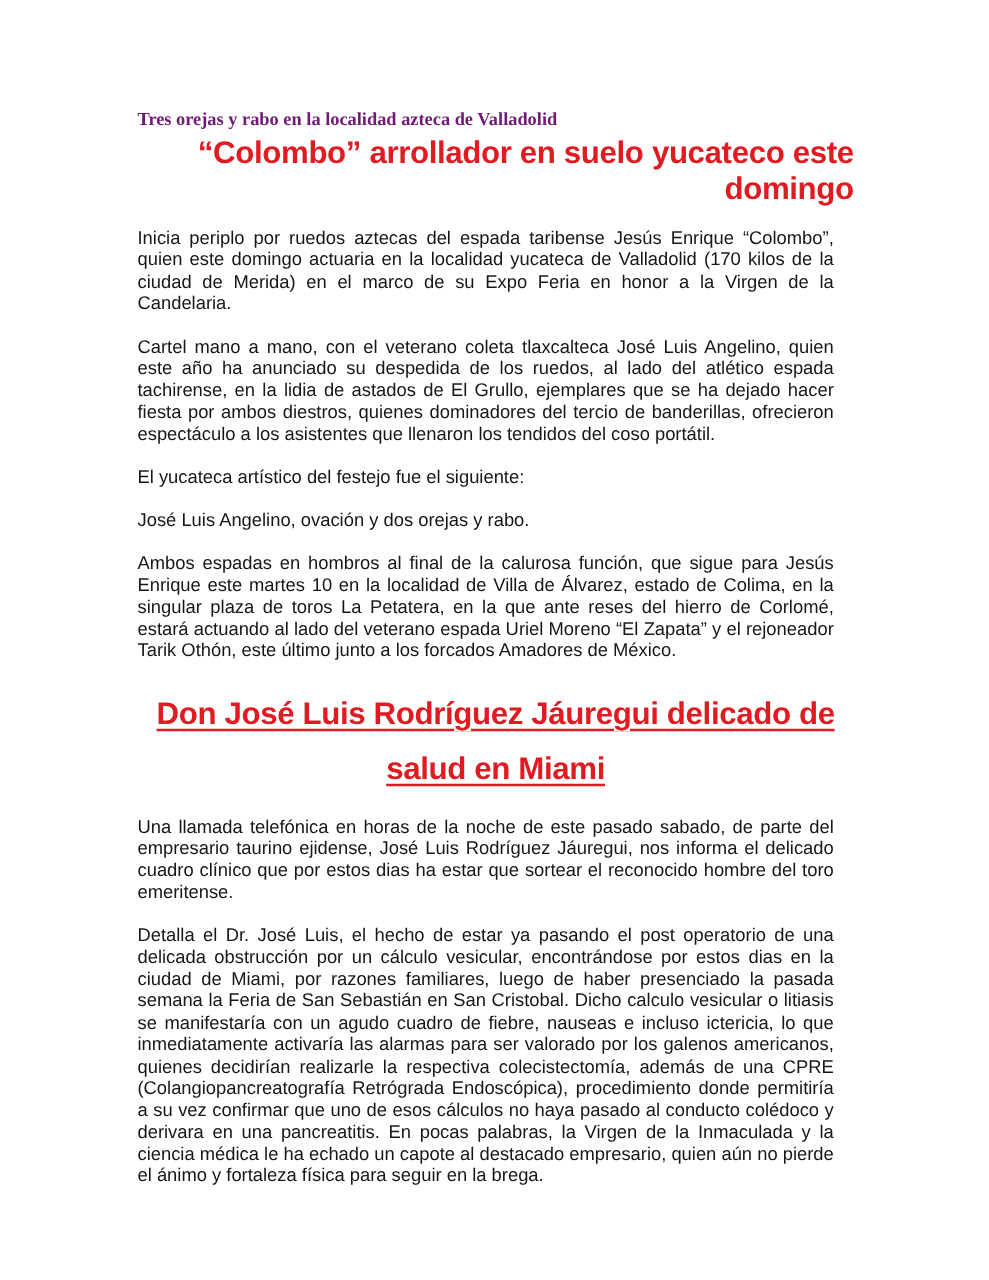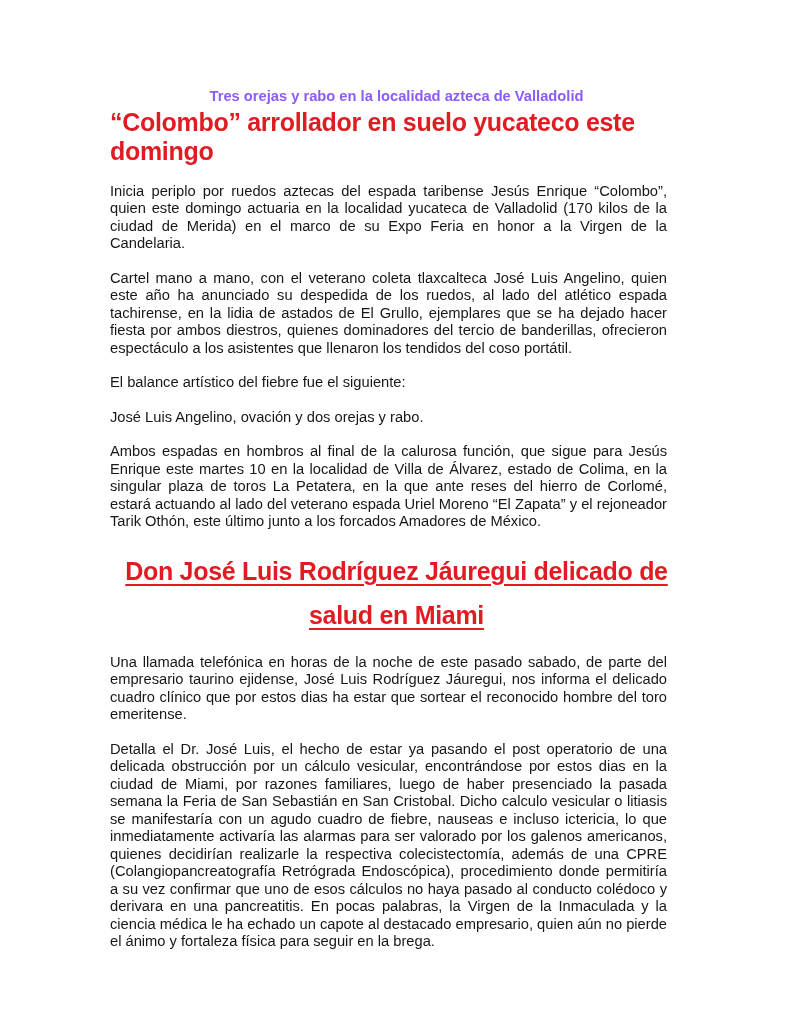--- a/index.html
+++ b/index.html
@@ -14,29 +14,30 @@
     margin: 0 auto;
     background: #ffffff;
     box-sizing: border-box;
     padding: 88px 108px 40px 110px;
     font-family: "Liberation Sans", "DejaVu Sans", sans-serif;
     color: #171717;
     overflow: hidden;
   }
   .kicker {
     margin: 0 0 2px 0;
-    text-align: center;
+    text-align: left;
     font-size: 14.7px;
     font-weight: bold;
     line-height: 17.5px;
-    color: #8b5cf6;
+    color: #701a75;
+    font-family: Liberation Serif, serif;
   }
   .headline-1 {
     margin: 2px 0 0 0;
-    text-align: left;
+    text-align: right;
     font-size: 25px;
     font-weight: bold;
     letter-spacing: -0.3px;
     line-height: 29px;
     color: #e11b22;
   }
   .headline-2 {
     margin: 18px auto 10px auto;
     max-width: 545px;
     text-align: center;
@@ -78,21 +79,21 @@
 
   <p class="kicker">Tres orejas y rabo en la localidad azteca de Valladolid</p>
 
   <h1 class="headline-1">“Colombo” arrollador en suelo yucateco este domingo</h1>
 
 
   <p class="para">Inicia periplo por ruedos aztecas del espada taribense Jesús Enrique “Colombo”, quien este domingo actuaria en la localidad yucateca de Valladolid (170 kilos de la ciudad de Merida) en el marco de su Expo Feria en honor a la Virgen de la Candelaria.</p>
 
   <p class="para">Cartel mano a mano, con el veterano coleta tlaxcalteca José Luis Angelino, quien este año ha anunciado su despedida de los ruedos, al lado del atlético espada tachirense, en la lidia de astados de El Grullo, ejemplares que se ha dejado hacer fiesta por ambos diestros, quienes dominadores del tercio de banderillas, ofrecieron espectáculo a los asistentes que llenaron los tendidos del coso portátil.</p>
 
-  <p class="para no-justify">El balance artístico del fiebre fue el siguiente:</p>
+  <p class="para no-justify">El yucateca artístico del festejo fue el siguiente:</p>
 
   <div class="results">
     <div>José Luis Angelino, ovación y dos orejas y rabo.</div>
   </div>
 
   <p class="para">Ambos espadas en hombros al final de la calurosa función, que sigue para Jesús Enrique este martes 10 en la localidad de Villa de Álvarez, estado de Colima, en la singular plaza de toros La Petatera, en la que ante reses del hierro de Corlomé, estará actuando al lado del veterano espada Uriel Moreno “El Zapata” y el rejoneador Tarik Othón, este último junto a los forcados Amadores de México.</p>
 
   <h2 class="headline-2">Don José Luis Rodríguez Jáuregui delicado de salud en Miami</h2>
 
   <p class="para">Una llamada telefónica en horas de la noche de este pasado sabado, de parte del empresario taurino ejidense, José Luis Rodríguez Jáuregui, nos informa el delicado cuadro clínico que por estos dias ha estar que sortear el reconocido hombre del toro emeritense.</p>

